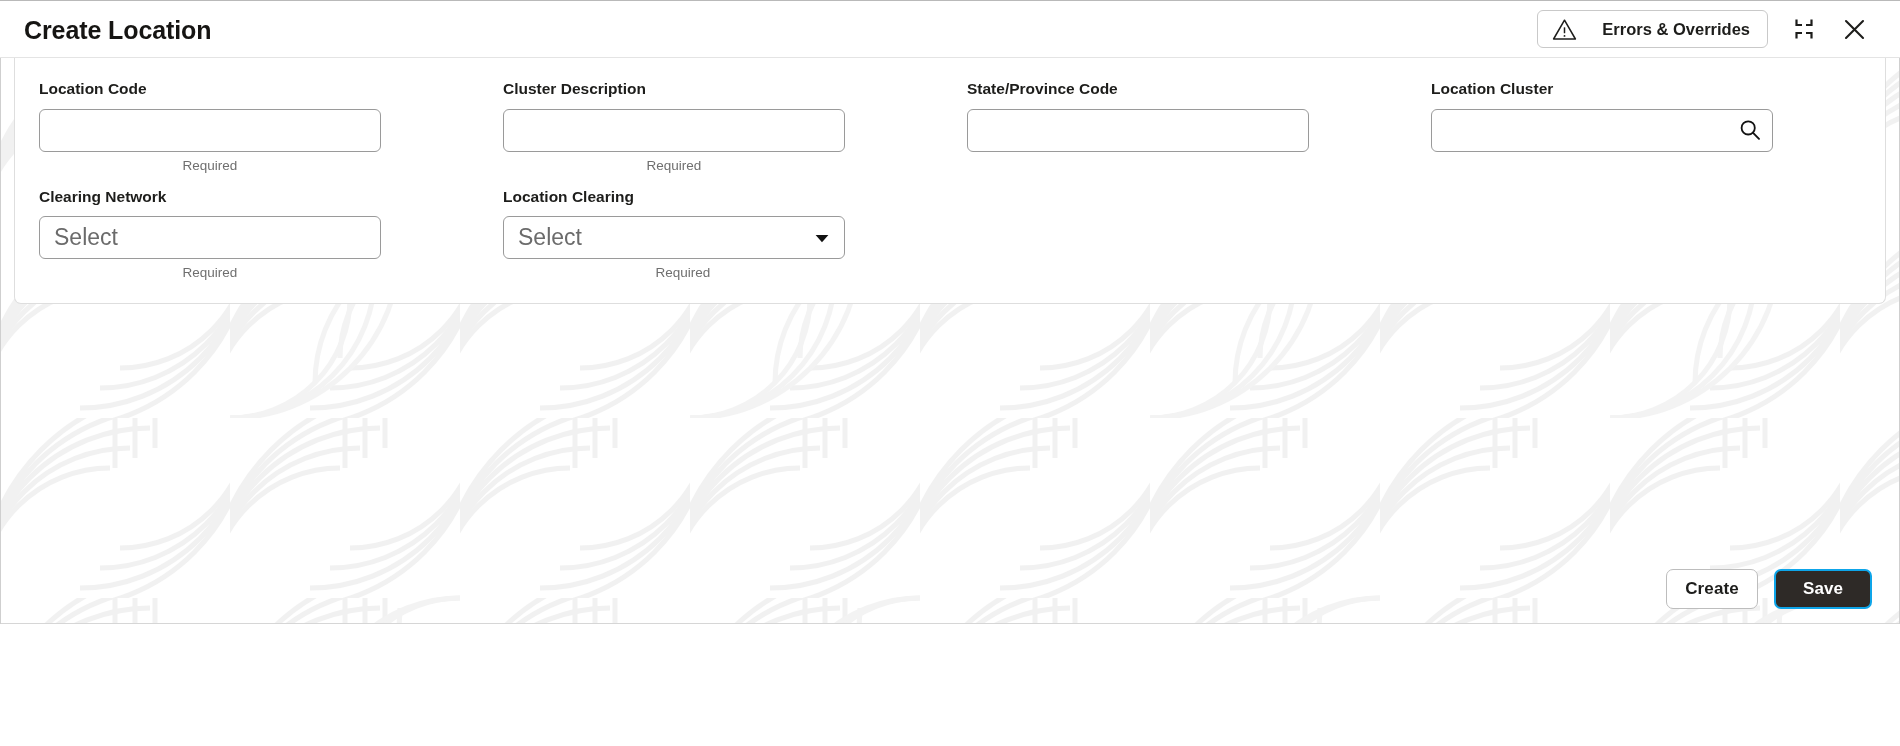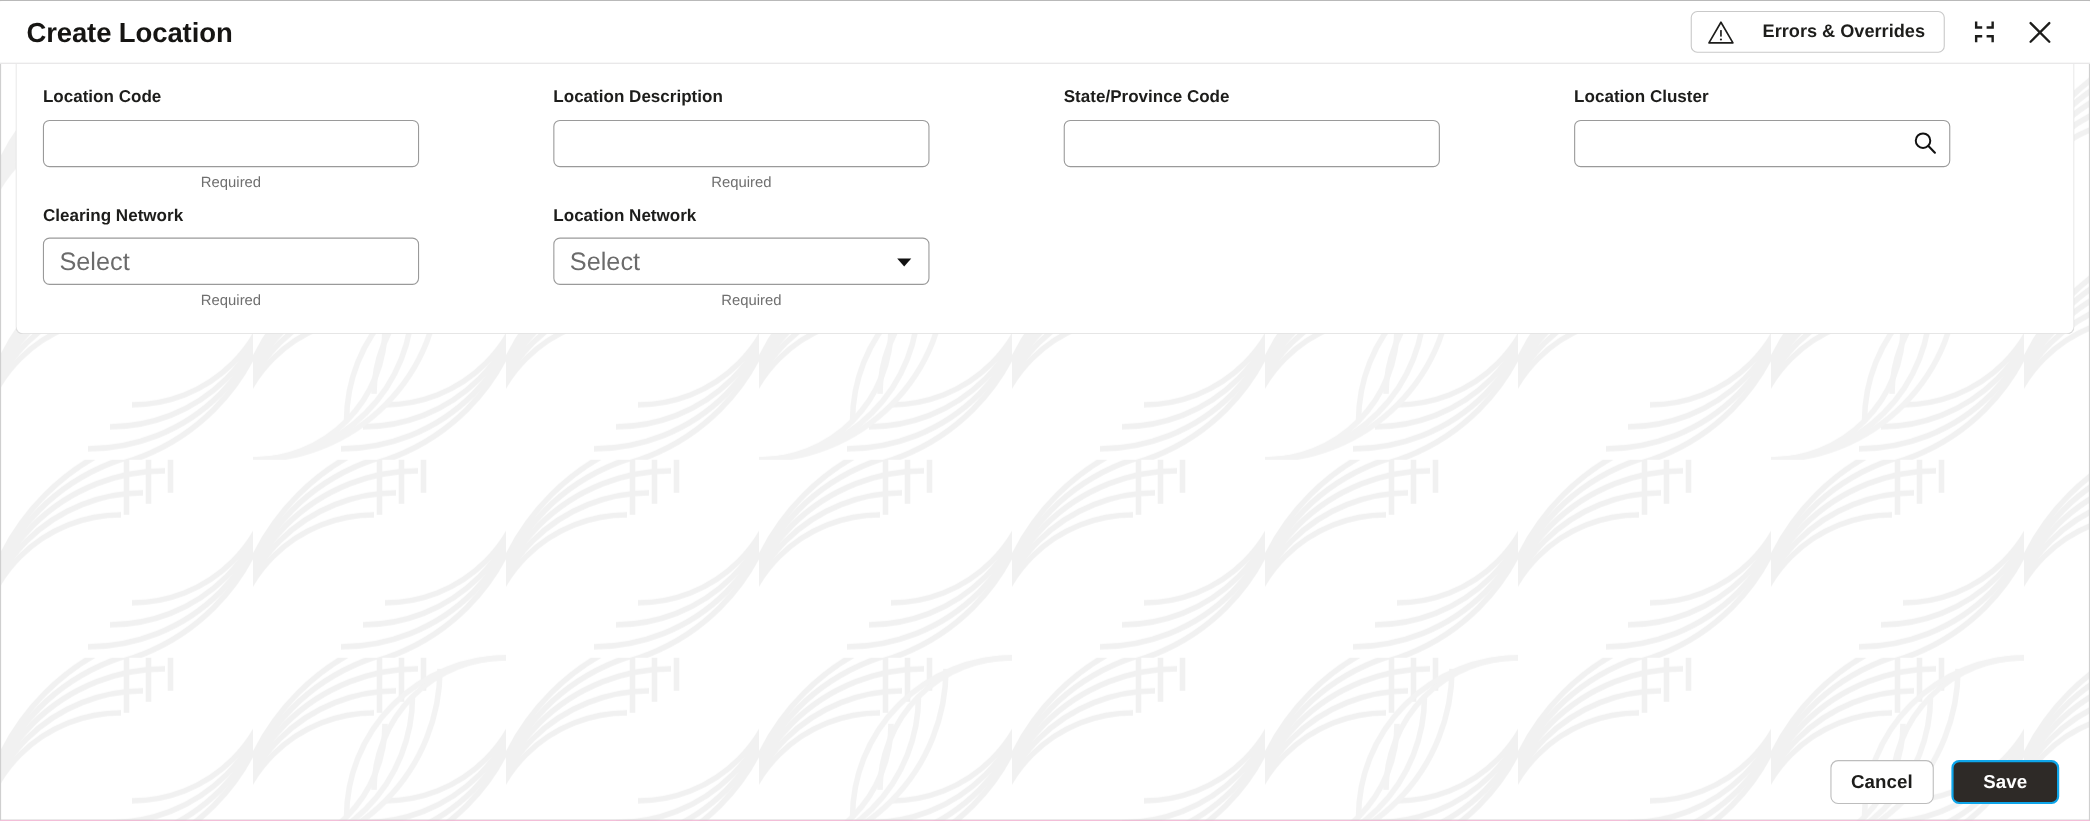--- a/index.html
+++ b/index.html
@@ -14,21 +14,21 @@
     font-family: "Liberation Sans", sans-serif;
     background: #ffffff;
     color: #1d1d1b;
     position: relative;
   }
 
   
   .screen {
     position: relative;
     width: 1900px;
-    height: 746px;
+    height: 624px;
     background: #ffffff;
     display: flex;
     flex-direction: column;
     border-top: 1px solid #b9b9b9;
   }
 
   
   .header {
     position: relative;
     height: 57px;
@@ -85,21 +85,21 @@
     cursor: pointer;
     border-radius: 4px;
   }
   .icon-btn.minimize { margin-left: 14px; }
   .icon-btn.close { margin-left: 6px; margin-right: 2px; }
 
   
   .body-region {
     position: relative;
     flex: 1 1 auto;
-    background-color: #ec4899;
+    background-color: #4d7c0f;
     overflow: hidden;
   }
 
   .watermark {
     position: absolute;
     inset: 0;
     z-index: 0;
     pointer-events: none;
     opacity: 1;
   }
@@ -332,21 +332,21 @@
 
         <div class="field">
           <div class="field-label">Location Code</div>
           <div class="control">
             <input class="control-input" type="text" value="" placeholder="" style="">
           </div>
           <div class="helper">Required</div>
         </div>
 
         <div class="field">
-          <div class="field-label">Location Description</div>
+          <div class="field-label">Cluster Description</div>
           <div class="control">
             <input class="control-input" type="text" value="" placeholder="" style="">
           </div>
           <div class="helper">Required</div>
         </div>
 
         <div class="field">
           <div class="field-label">State/Province Code</div>
           <div class="control">
             <input class="control-input" type="text" value="" placeholder="" style="">
@@ -373,36 +373,36 @@
 
         <div class="field">
           <div class="field-label">Clearing Network</div>
           <div class="control">
             <input class="control-input" type="text" readonly="" value="" placeholder="Select" style="">
           </div>
           <div class="helper">Required</div>
         </div>
 
         <div class="field">
-          <div class="field-label">Location Network</div>
+          <div class="field-label">Location Clearing</div>
           <div class="control">
             <input class="control-input has-affix" type="text" readonly="" value="" placeholder="Select" style="">
             <button class="affix">
               <span style="display:flex;">
                 <svg width="18" height="18" viewBox="0 0 18 18" aria-hidden="true">
                   <path d="M2.6 6 L15.4 6 L9 13.2 Z" fill="#111111"></path>
                 </svg>
               </span>
             </button>
           </div>
           <div class="helper offset">Required</div>
         </div>
 
       </div>
     </div>
 
     <div class="footer">
-      <button class="btn btn-secondary">Cancel</button>
+      <button class="btn btn-secondary">Create</button>
       <button class="btn btn-primary">Save</button>
     </div>
 
   </div>
 </div>
 
 </body></html>

